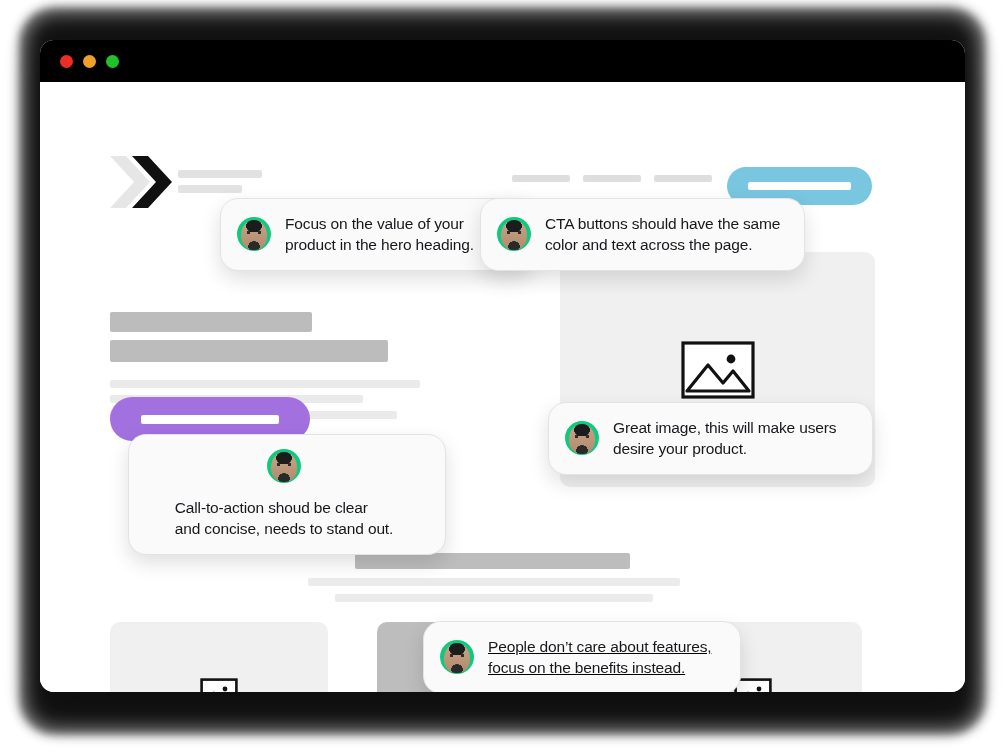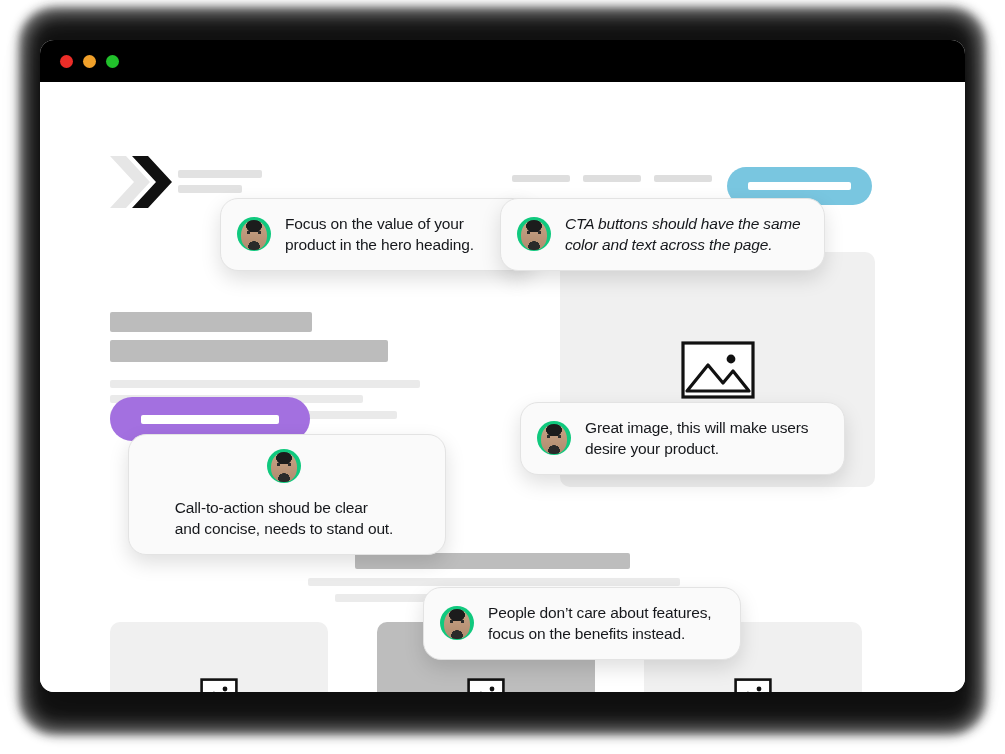--- a/index.html
+++ b/index.html
@@ -120,24 +120,24 @@
   }
   .avatar .eyes{
     position:absolute;left:9px;top:14px;width:16px;height:3px;
     background:
       radial-gradient(circle 1.6px at 2.5px 1.5px,#2b2b2b 0 100%,rgba(0,0,0,0) 100%),
       radial-gradient(circle 1.6px at 13.5px 1.5px,#2b2b2b 0 100%,rgba(0,0,0,0) 100%);
   }
 
   
   .bubble.b1{left:180px;top:116px;width:314px;}
-  .bubble.b2{left:460px;top:116px;width:325px;font-style:italic;}
+  .bubble.b2{left:440px;top:116px;width:325px;}
   .bubble.b3{left:88px;top:352px;width:318px;flex-direction:column;}
-  .bubble.b4{left:480px;top:320px;width:325px;}
-  .bubble.b5{left:383px;top:505px;width:318px;}
+  .bubble.b4{left:508px;top:320px;width:325px;}
+  .bubble.b5{left:383px;top:539px;width:318px;text-decoration:underline;}
 
 </style>
 </head>
 <body>
 
 <div class="stage">
 
   <div class="win-shadow-grain"></div>
   <div class="win-shadow"></div>
 

